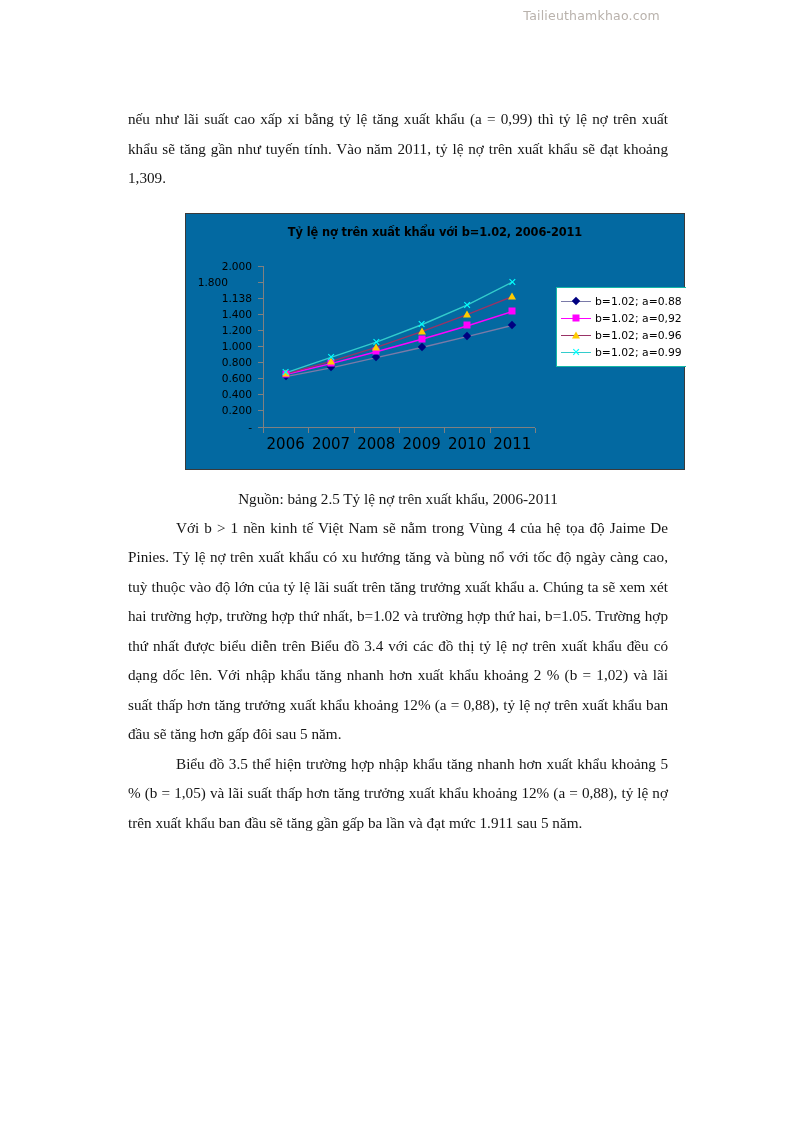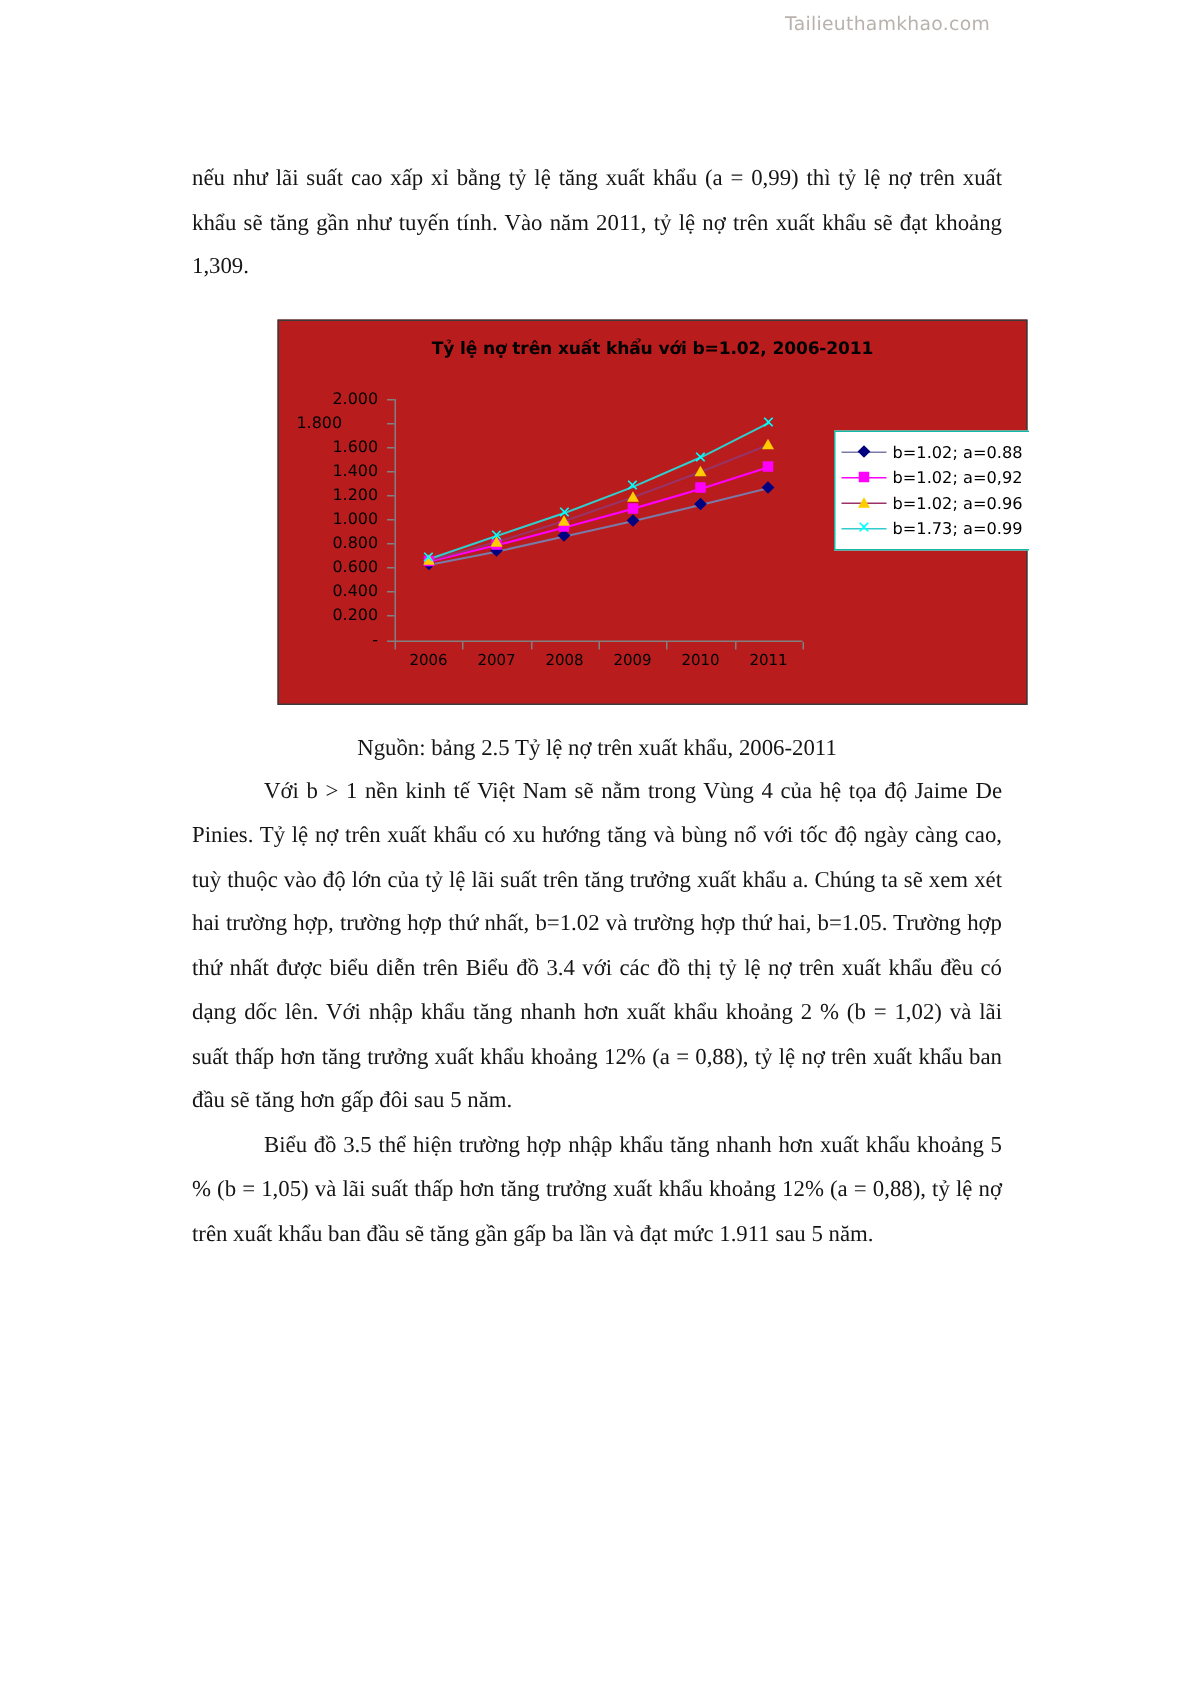--- a/index.html
+++ b/index.html
@@ -70,21 +70,21 @@
     color: #0d0d0d;
   }
   .spacer-sm { height: 14px; }
 
   
   .chart-wrap {
     margin: 20px 0 0 57px;
     width: 500px;
     height: 257px;
     border: 1px solid #3a3a3a;
-    background: #b91c1c;
+    background: #0369a1;
     position: relative;
     box-sizing: border-box;
   }
   .chart-title {
     position: absolute;
     top: 11px;
     left: 0;
     width: 100%;
     text-align: center;
     font-family: "DejaVu Sans", sans-serif;
@@ -130,21 +130,21 @@
     position: absolute;
     top: 214px;
     width: 1px;
     height: 5px;
     background: #808080;
   }
   .xtick-label {
     position: absolute;
     top: 221px;
     font-family: "DejaVu Sans", sans-serif;
-    font-size: 10px;
+    font-size: 15px;
     color: #000;
     transform: translateX(-50%);
     white-space: nowrap;
   }
   .legend {
     position: absolute;
     left: 370px;
     top: 73px;
     border: 1px solid #14b8a6;
     background: #ffffff;
@@ -213,21 +213,21 @@
       <div class="chart-title">Tỷ lệ nợ trên xuất khẩu với b=1.02, 2006-2011</div>
 
       <div class="plot-border-left"></div>
       <div class="plot-border-bottom"></div>
 
       <div id="chart-axes">
           <div class="ytick-label" style="top: 52px; right: 432px;">2.000</div>
           <div class="ytick-mark" style="top: 52px;"></div>
           <div class="ytick-label" style="top: 68.1px; right: 456px;">1.800</div>
           <div class="ytick-mark" style="top: 68.1px;"></div>
-          <div class="ytick-label" style="top: 84.2px; right: 432px;">1.600</div>
+          <div class="ytick-label" style="top: 84.2px; right: 432px;">1.138</div>
           <div class="ytick-mark" style="top: 84.2px;"></div>
           <div class="ytick-label" style="top: 100.3px; right: 432px;">1.400</div>
           <div class="ytick-mark" style="top: 100.3px;"></div>
           <div class="ytick-label" style="top: 116.4px; right: 432px;">1.200</div>
           <div class="ytick-mark" style="top: 116.4px;"></div>
           <div class="ytick-label" style="top: 132.5px; right: 432px;">1.000</div>
           <div class="ytick-mark" style="top: 132.5px;"></div>
           <div class="ytick-label" style="top: 148.6px; right: 432px;">0.800</div>
           <div class="ytick-mark" style="top: 148.6px;"></div>
           <div class="ytick-label" style="top: 164.7px; right: 432px;">0.600</div>
@@ -307,21 +307,21 @@
               <div class="legend-line" style="background: rgb(153, 51, 102);"></div>
               <div class="marker tri" style="border-bottom: 7px solid rgb(255, 204, 0); left: 15px; top: 7px;"></div>
             </div>
             <span class="legend-label">b=1.02; a=0.96</span>
           </div>
           <div class="legend-row">
             <div class="legend-key">
               <div class="legend-line" style="background: rgb(51, 204, 204);"></div>
               <div class="marker m-x" style="color: rgb(0, 255, 255); left: 15px; top: 7px;">✕</div>
             </div>
-            <span class="legend-label">b=1.73; a=0.99</span>
+            <span class="legend-label">b=1.02; a=0.99</span>
           </div>
         </div>
     </div>
 
     <div class="spacer-sm"></div>
     <p class="caption-source">Nguồn: bảng 2.5 Tỷ lệ nợ trên xuất khẩu, 2006-2011</p>
 
     <p class="body indent">Với b &gt; 1 nền kinh tế Việt Nam sẽ nằm trong Vùng 4 của hệ tọa độ Jaime De Pinies. Tỷ lệ nợ trên xuất khẩu có xu hướng tăng và bùng nổ với tốc độ ngày càng cao, tuỳ thuộc vào độ lớn của tỷ lệ lãi suất trên tăng trưởng xuất khẩu a. Chúng ta sẽ xem xét hai trường hợp, trường hợp thứ nhất, b=1.02 và trường hợp thứ hai, b=1.05. Trường hợp thứ nhất được biểu diễn trên Biểu đồ 3.4 với các đồ thị tỷ lệ nợ trên xuất khẩu đều có dạng dốc lên. Với nhập khẩu tăng nhanh hơn xuất khẩu khoảng 2 % (b = 1,02) và lãi suất thấp hơn tăng trưởng xuất khẩu khoảng 12% (a = 0,88), tỷ lệ nợ trên xuất khẩu ban đầu sẽ tăng hơn gấp đôi sau 5 năm.</p>
     <p class="body indent">Biểu đồ 3.5 thể hiện trường hợp nhập khẩu tăng nhanh hơn xuất khẩu khoảng 5 % (b = 1,05) và lãi suất thấp hơn tăng trưởng xuất khẩu khoảng 12% (a = 0,88), tỷ lệ nợ trên xuất khẩu ban đầu sẽ tăng gần gấp ba lần và đạt mức 1.911 sau 5 năm.</p>
 

